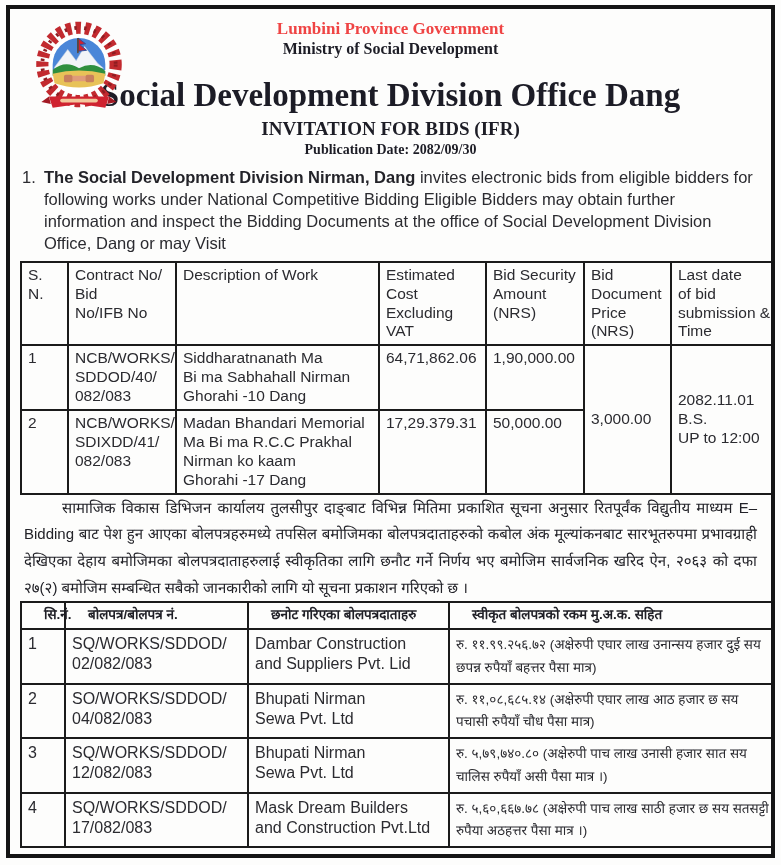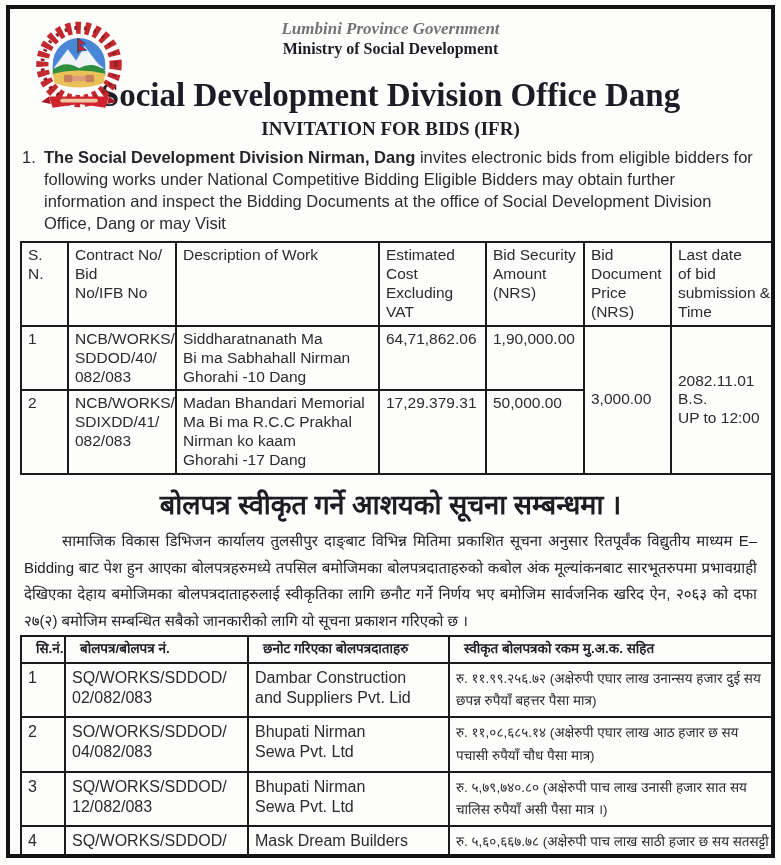--- a/index.html
+++ b/index.html
@@ -14,21 +14,21 @@
   .frame{
     position:absolute;left:6px;top:5px;right:6px;bottom:7px;
     border:4px solid #141414;
     box-sizing:border-box;
     padding:6px 10px 4px 10px;
     overflow:hidden;
   }
   
   .header{position:relative;text-align:center;}
   .emblem{position:absolute;left:12px;top:2px;width:94px;height:100px;}
-  .org1{font-family:"Liberation Serif",serif;font-weight:bold;font-size:17px;line-height:1.2;margin-top:4px;color:#737373;font-style:italic;}
+  .org1{font-family:"Liberation Serif",serif;font-weight:bold;font-size:17px;line-height:1.2;margin-top:4px;color:#ef4444;}
   .org2{font-family:"Liberation Serif",serif;font-weight:bold;font-size:16px;line-height:1.25;color:#1d1d26;}
   .title{font-family:"Liberation Serif",serif;font-weight:bold;font-size:33px;line-height:1.25;color:#1c1c26;margin-top:16px;}
   .subtitle{font-family:"Liberation Serif",serif;font-weight:bold;font-size:19px;line-height:1.25;color:#1d1d26;}
   .pubdate{font-family:"Liberation Serif",serif;font-weight:bold;font-size:14px;line-height:1.4;color:#1d1d26;}
   
   .intro{display:flex;margin:7px 2px 6px 2px;font-size:16.5px;line-height:1.33;color:#2b2b30;}
   .intro .num{flex:0 0 22px;}
   .intro .txt{flex:1;text-align:left;}
   .intro b{color:#232329;}
   
@@ -36,21 +36,21 @@
   td,th{border:2px solid #1b1b1b;vertical-align:top;padding:3px 6px;text-align:left;font-weight:normal;}
   .pre{white-space:pre-line;}
   .t1{font-size:15.5px;line-height:1.22;color:#2b2b30;}
   .t1 th{font-size:15.5px;color:#2b2b30;}
   .t1 .mid{vertical-align:middle;}
   
   .np-head{text-align:center;font-weight:bold;font-size:27px;margin:10px 0 6px 0;color:#1c1c24;}
   .np-para{font-size:15px;line-height:1.78;text-align:justify;text-indent:38px;margin:0 4px;color:#222228;}
   .tapasil{font-weight:bold;font-size:17px;margin:2px 2px 3px 2px;color:#1c1c24;}
   .t2{font-size:16px;line-height:1.25;color:#2b2b30;}
-  .t2 th{font-size:13.5px;font-weight:bold;color:#1f1f26;padding:4px 14px;}
+  .t2 th{font-size:13.5px;font-weight:bold;color:#1f1f26;padding:4px 22px;}
   .t2 .amount{font-size:13.5px;line-height:1.65;}
   .t2 td{padding:4px 6px;}
   .t2 .sn{font-size:16px;}
 </style>
 </head>
 <body>
 
 <div class="page">
   <div class="frame">
 
@@ -79,20 +79,21 @@
 
         <path d="M18 80 L82 80 L78 92 L50 88 L22 92 Z" fill="#cf2330"></path>
         <path d="M18 80 L10 86 L20 88 Z" fill="#a31a24"></path>
         <path d="M82 80 L90 86 L80 88 Z" fill="#a31a24"></path>
         <rect x="30" y="82.5" width="40" height="4" rx="2" fill="#f6d9a8" opacity="0.9"></rect>
       </svg>
       <div class="org1">Lumbini Province Government</div>
       <div class="org2">Ministry of Social Development</div>
       <div class="title">Social Development Division Office Dang</div>
       <div class="subtitle">INVITATION FOR BIDS (IFR)</div>
+      <div class="pubdate">Publication Date: 2082/09/30</div>
     </div>
 
     <div class="intro">
       <div class="num">1.</div>
       <div class="txt"><b>The Social Development Division Nirman, Dang</b><span> invites electronic bids from eligible bidders for following works under National Competitive Bidding Eligible Bidders may obtain further information and inspect the Bidding Documents at the office of Social Development Division Office, Dang or may Visit</span></div>
     </div>
 
     <table class="t1">
       <colgroup>
         <col style="width:47px">
@@ -150,21 +151,20 @@
         <td class="pre">Madan Bhandari Memorial
 Ma Bi ma R.C.C Prakhal
 Nirman ko kaam
 Ghorahi -17 Dang</td>
         <td>17,29.379.31</td>
         <td>50,000.00</td>
       </tr>
     </tbody>
       </table>
 
-    <div class="np-head">बोलपत्र स्वीकृत गर्ने आशयको सूचना सम्बन्धमा ।</div>
     <div class="np-para">सामाजिक विकास डिभिजन कार्यालय तुलसीपुर दाङ्बाट विभिन्न मितिमा प्रकाशित सूचना अनुसार रितपूर्वंक विद्युतीय माध्यम E–Bidding बाट पेश हुन आएका बोलपत्रहरुमध्ये तपसिल बमोजिमका बोलपत्रदाताहरुको कबोल अंक मूल्यांकनबाट सारभूतरुपमा प्रभावग्राही देखिएका देहाय बमोजिमका बोलपत्रदाताहरुलाई स्वीकृतिका लागि छनौट गर्ने निर्णय भए बमोजिम सार्वजनिक खरिद ऐन, २०६३ को दफा २७(२) बमोजिम सम्बन्धित सबैको जानकारीको लागि यो सूचना प्रकाशन गरिएको छ ।</div>
 
     <table class="t2">
       <colgroup>
         <col style="width:44px">
           <col style="width:183px">
           <col style="width:201px">
           <col style="width:332px">
       </colgroup>
       <tbody>

